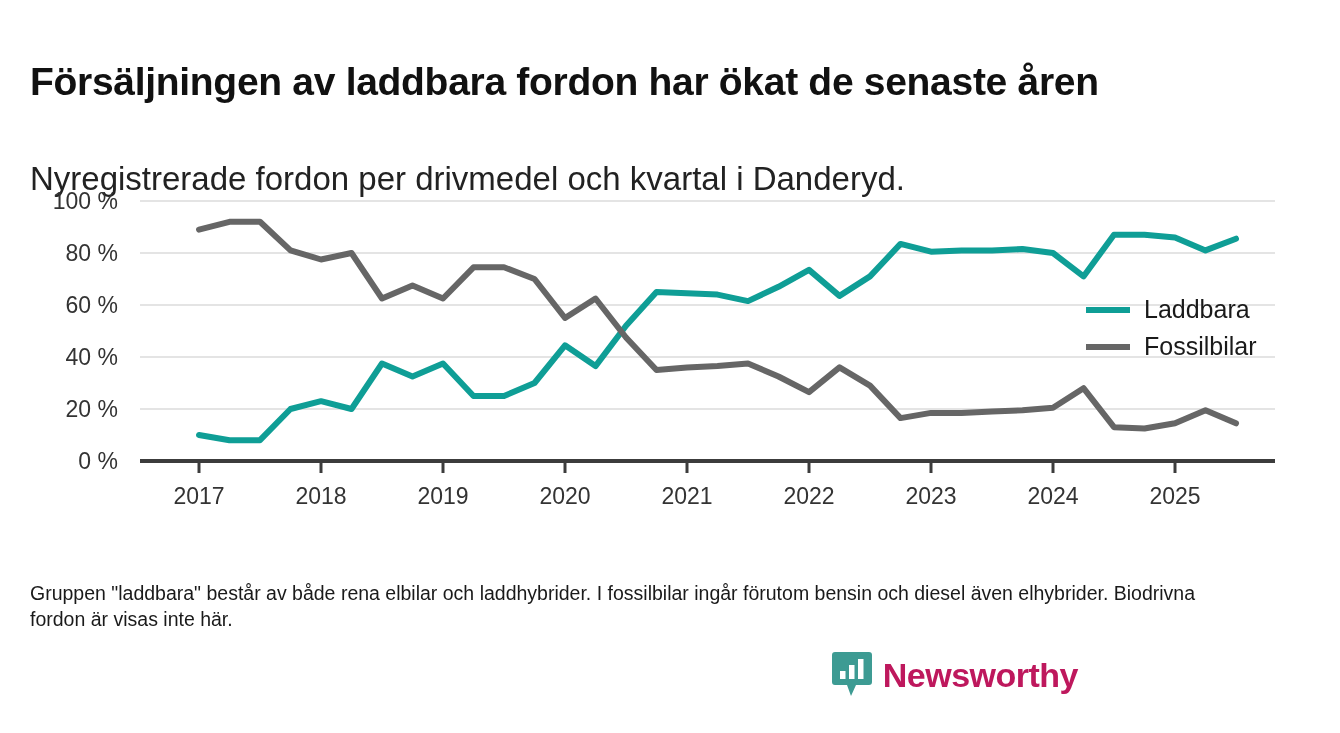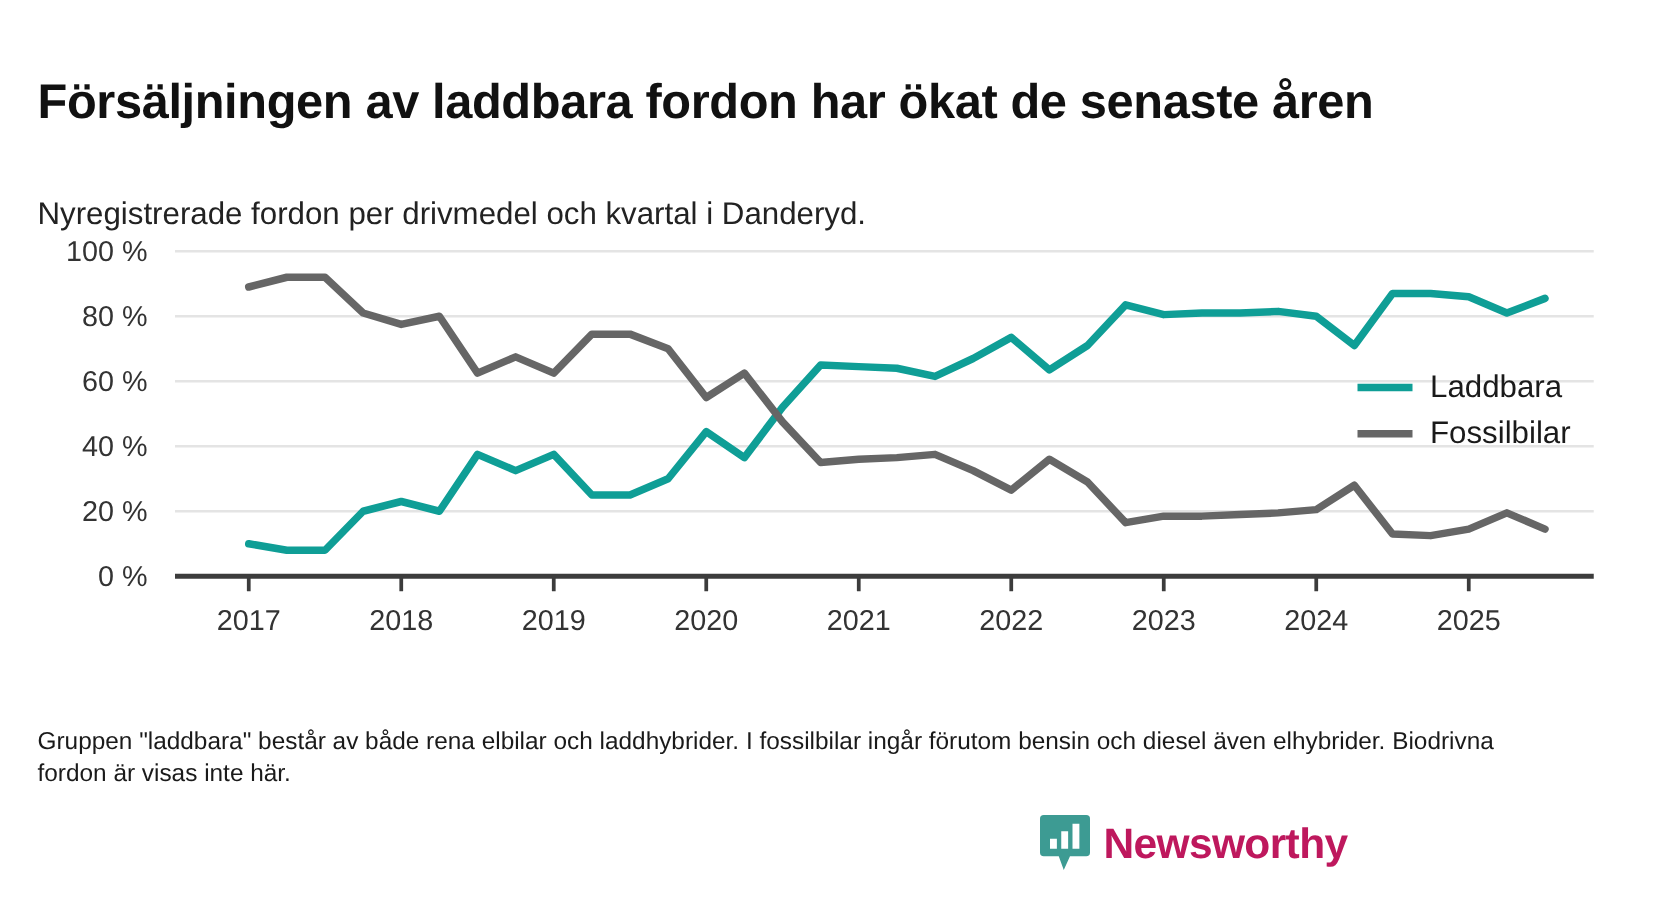--- a/index.html
+++ b/index.html
@@ -31,21 +31,21 @@
     font-weight: bold;
     letter-spacing: -0.3px;
     line-height: 46px;
     color: #111111;
   }
   #chart-subtitle {
     position: absolute;
     left: 30px;
     top: 130px;
     width: 1280px;
-    font-size: 25px;
+    font-size: 33px;
     font-weight: normal;
     line-height: 32px;
     color: #222222;
   }
   #plot-area {
     position: absolute;
     left: 0;
     top: 0;
     width: 1340px;
     height: 733px;

